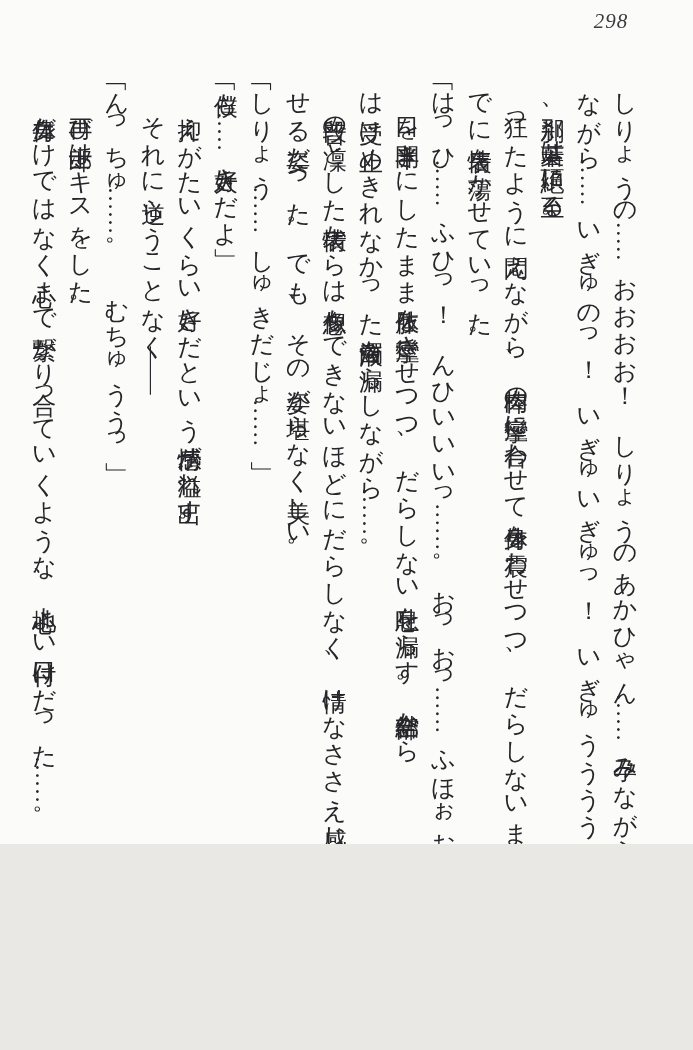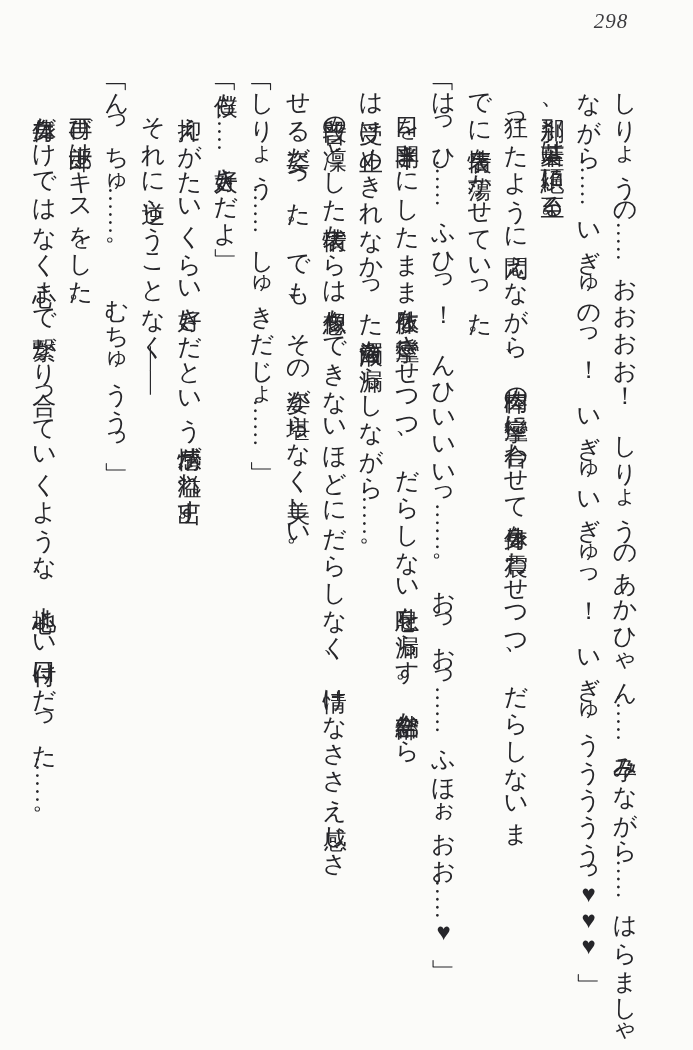--- a/index.html
+++ b/index.html
@@ -8,21 +8,21 @@
   }
   body {
     width: 693px;
     height: 1050px;
     background: #e9e8e5;
     font-family: "Liberation Serif", "DejaVu Serif", serif;
   }
   .book-page {
     position: relative;
     width: 693px;
-    height: 1050px;
+    height: 844px;
     background: #fbfbf9;
     overflow: hidden;
   }
   .page-number {
     position: absolute;
     top: 9px;
     left: 588px;
     width: 46px;
     text-align: center;
     font-style: italic;

